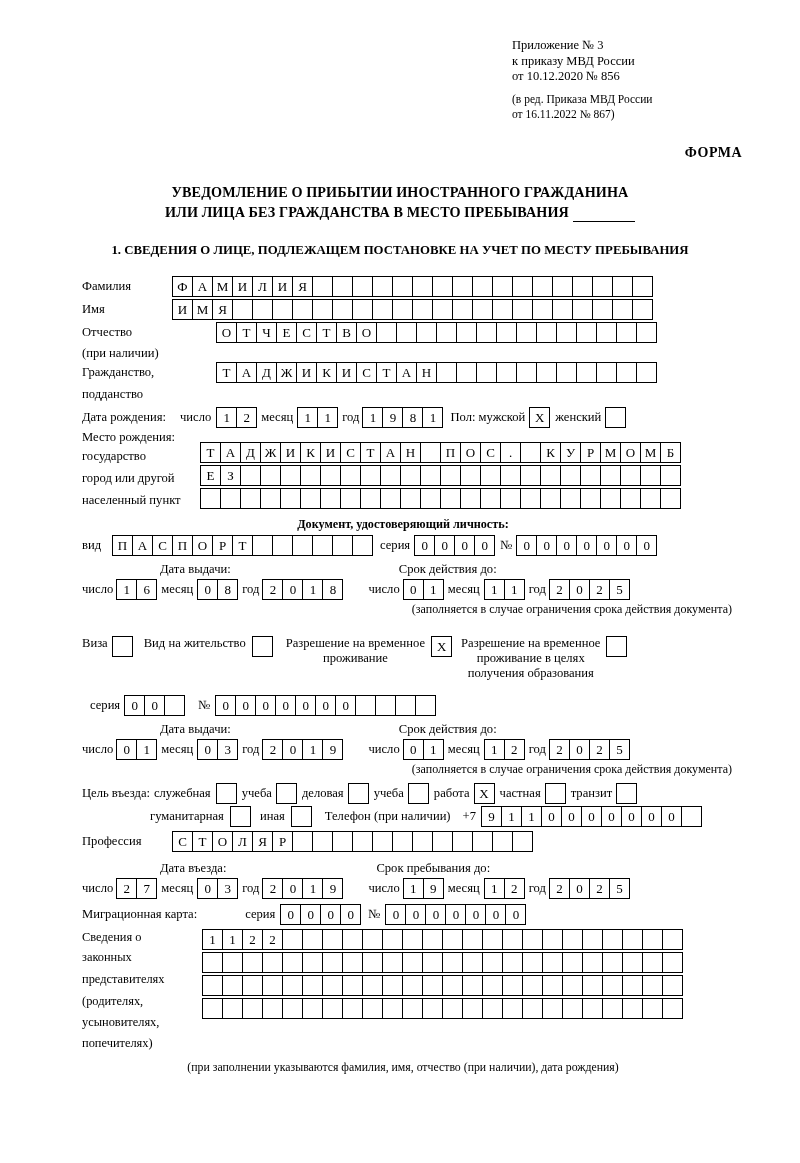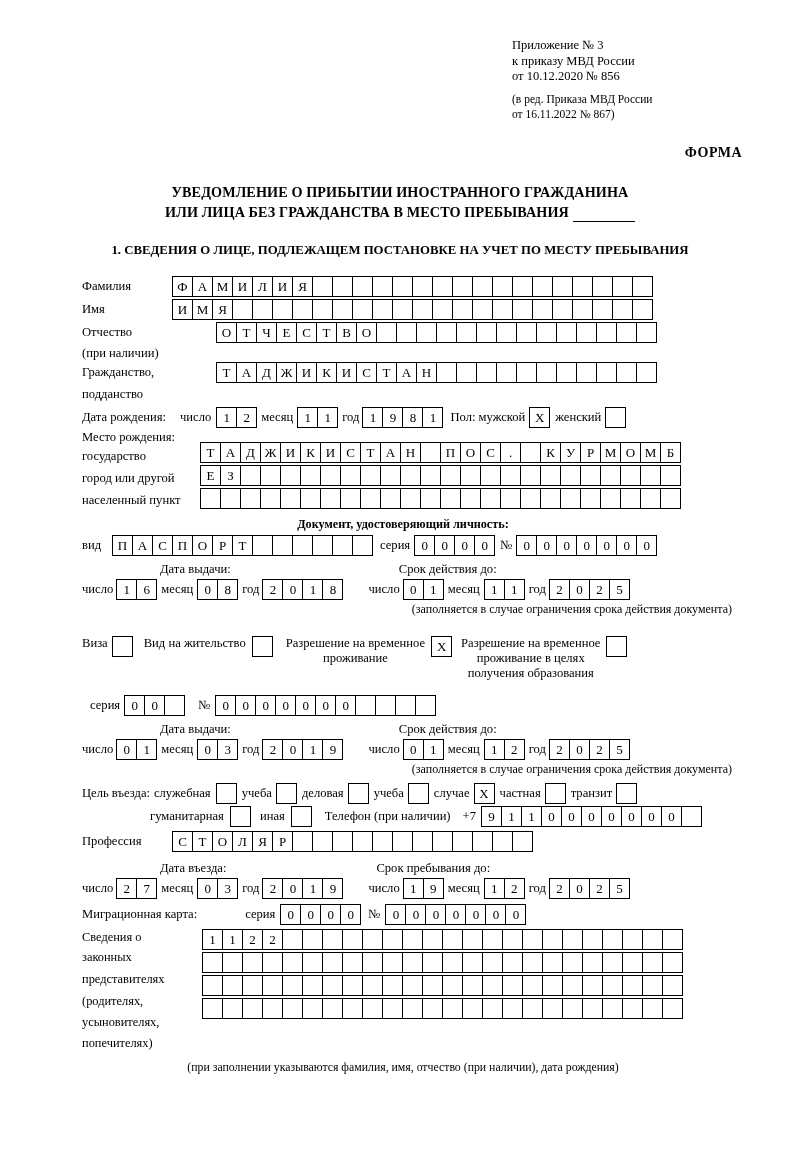--- a/index.html
+++ b/index.html
@@ -604,21 +604,21 @@
       <span>деловая</span>
       <span class="cells" style="margin-left:4px" id="pur-biz">
           <span class="c"></span>
         </span>
       <span style="width:6px"></span>
       <span>учеба</span>
       <span class="cells" style="margin-left:4px" id="pur-study">
           <span class="c"></span>
         </span>
       <span style="width:6px"></span>
-      <span>случае</span>
+      <span>работа</span>
       <span class="cells" style="margin-left:4px" id="pur-work">
           <span class="c">X</span>
         </span>
       <span style="width:6px"></span>
       <span>частная</span>
       <span class="cells" style="margin-left:4px" id="pur-priv">
           <span class="c"></span>
         </span>
       <span style="width:6px"></span>
       <span>транзит</span>

